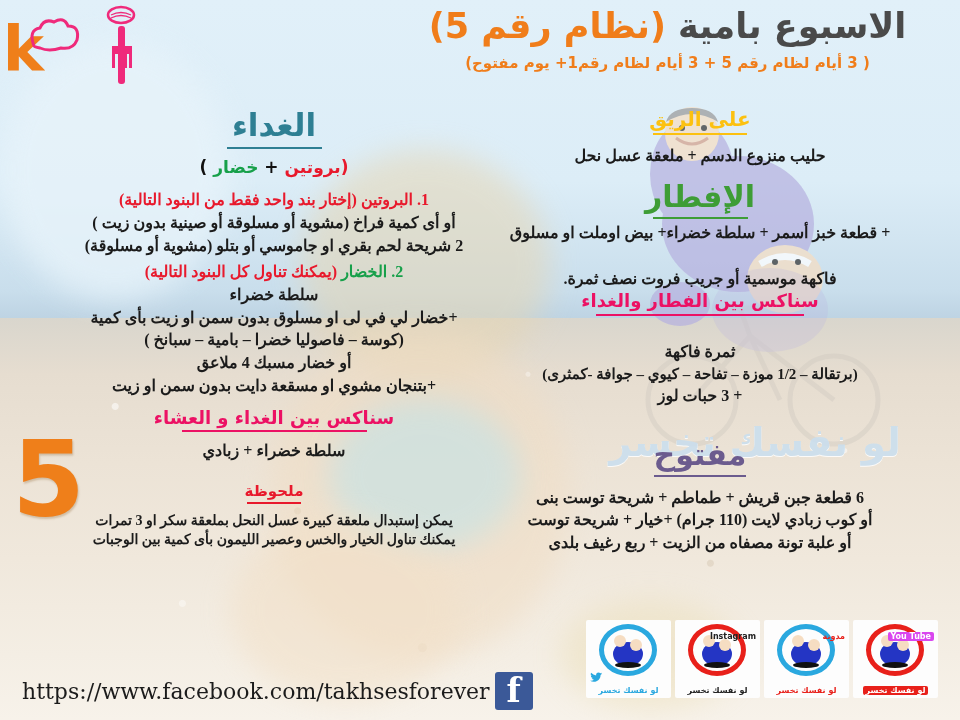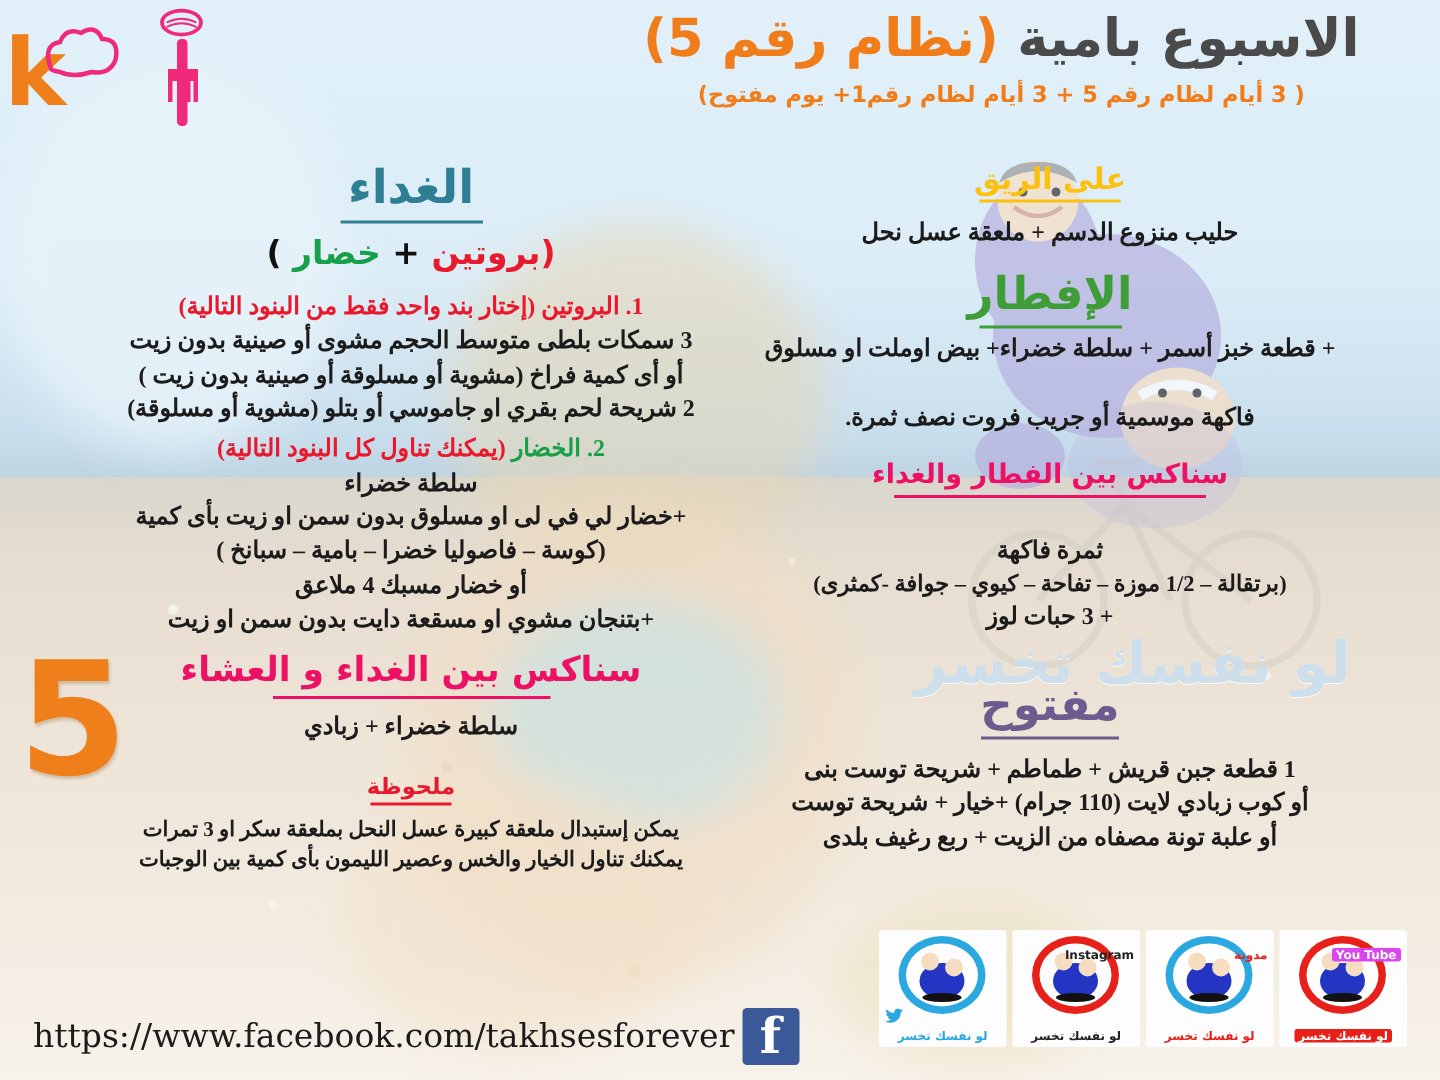--- a/index.html
+++ b/index.html
@@ -88,27 +88,27 @@
   #col-left{position:absolute;left:0;top:108px;width:548px;text-align:center;}
   #col-right{position:absolute;left:440px;top:108px;width:520px;text-align:center;}
 
   .line{font-size:16px;font-weight:bold;color:#1b1b1b;line-height:1.42;font-family:Liberation Serif, serif;}
   .line.sm{font-size:15px;}
   .line.xs{font-size:14px;}
 
   
   #lunch-head{font-size:31px;color:#2e7f93;}
   #lunch-head .rule{background:#2e7f93;width:95px;margin:5px auto 0;}
-  #lunch-sub{font-size:22px;font-weight:bold;margin-top:5px;color:#1b1b1b;}
+  #lunch-sub{font-size:17px;font-weight:bold;margin-top:5px;color:#1b1b1b;}
   .c-red{color:#e8192c;}
   .c-green{color:#17a04a;}
   .c-black{color:#111;}
 
   .subhead{font-size:16px;font-weight:bold;}
-  #snack2-head{font-size:23px;color:#ec1164;text-align:right;}
+  #snack2-head{font-size:18px;color:#ec1164;text-align:right;}
   #snack2-head .rule{background:#ec1164;width:185px;margin:3px auto 0;}
   #note-head{font-size:15px;color:#e8192c;}
   #note-head .rule{background:#e8192c;width:54px;margin:2px auto 0;}
 
   
   #fasting-head{font-size:20px;color:#fcc110;}
   #fasting-head .rule{background:#fcc110;width:94px;margin:3px auto 0;}
   #breakfast-head{font-size:30px;color:#3e9d36;}
   #breakfast-head .rule{background:#3e9d36;width:95px;margin:4px auto 0;}
   #snack1-head{font-size:18px;color:#ec1164;}
@@ -223,21 +223,20 @@
 
     <div id="lunch-sub">
       <span class="c-red">(بروتين</span><span class="c-black"> + </span><span class="c-green">خضار</span><span class="c-black"> )</span>
     </div>
 
     <div style="margin-top:12px">
       <div class="line subhead">
         <span class="c-red">1. البروتين</span>
         <span class="c-red">(إختار بند واحد فقط من البنود التالية)</span>
       </div>
-      <div class="line">3 سمكات بلطى متوسط الحجم مشوى أو صينية بدون زيت</div>
       <div class="line">أو أى كمية فراخ (مشوية أو مسلوقة أو صينية بدون زيت )</div>
       <div class="line">2 شريحة لحم بقري او جاموسي أو بتلو (مشوية أو مسلوقة)</div>
     </div>
 
     <div style="margin-top:4px">
       <div class="line subhead">
         <span class="c-green">2. الخضار</span>
         <span class="c-red">(يمكنك تناول كل البنود التالية)</span>
       </div>
       <div class="line">سلطة خضراء</div>
@@ -275,36 +274,36 @@
 
     <div style="margin-top:12px">
       <div class="sec-head" id="breakfast-head">
         <span>الإفطار</span>
         <span class="rule"></span>
       </div>
       <div class="line">+ قطعة خبز أسمر + سلطة خضراء+ بيض اوملت او مسلوق</div>
       <div class="line" style="margin-top:24px">فاكهة موسمية أو جريب فروت نصف ثمرة.</div>
     </div>
 
-    <div style="margin-top:16px">
+    <div style="">
       <div class="sec-head" id="snack1-head">
         <span>سناكس بين الفطار والغداء</span>
         <span class="rule"></span>
       </div>
       <div class="line" style="margin-top:22px">ثمرة فاكهة</div>
       <div class="line sm">(برتقالة – 1/2 موزة – تفاحة – كيوي – جوافة -كمثرى)</div>
       <div class="line">+ 3 حبات لوز</div>
     </div>
 
     <div style="margin-top:30px">
       <div class="sec-head" id="dinner-head">
         <span>مفتوح</span>
         <span class="rule"></span>
       </div>
-      <div class="line" style="margin-top:7px">1 قطعة جبن قريش + طماطم + شريحة توست بنى</div>
+      <div class="line" style="margin-top:7px">6 قطعة جبن قريش + طماطم + شريحة توست بنى</div>
       <div class="line">أو كوب زبادي لايت (110 جرام) +خيار + شريحة توست</div>
       <div class="line">أو علبة تونة مصفاه من الزيت + ربع رغيف بلدى</div>
     </div>
   </div>
 
   <div id="facebook-bar">
     <div id="fb-icon"></div>
     <div id="fb-url">https://www.facebook.com/takhsesforever</div>
   </div>
 

